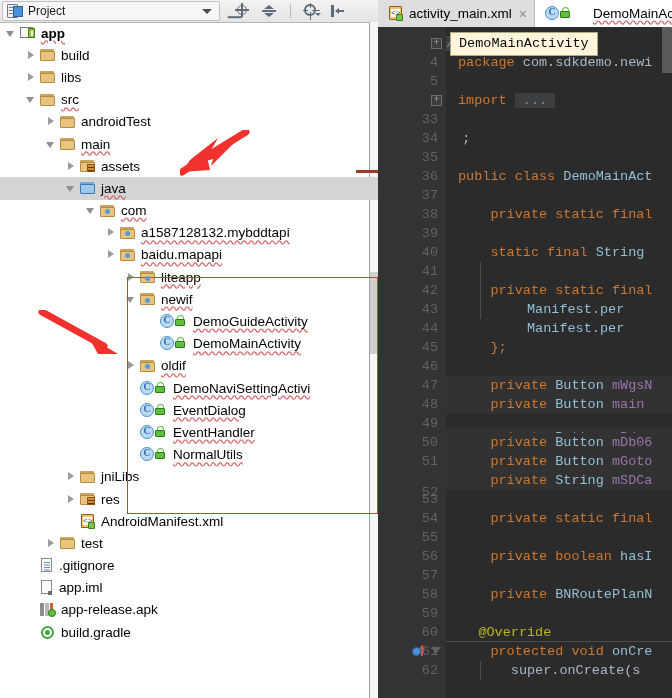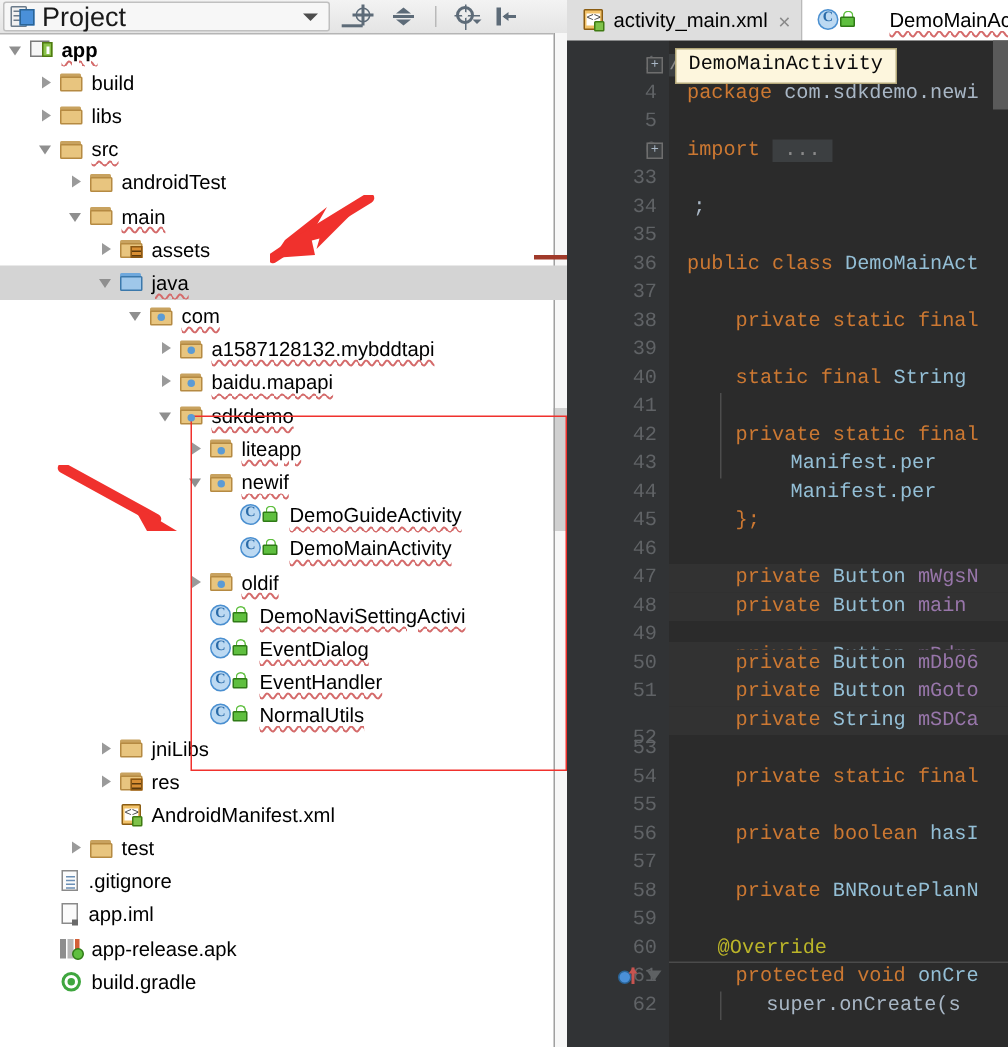--- a/index.html
+++ b/index.html
@@ -43,21 +43,21 @@
   .combo-icon .sheet:after{
     content:"";position:absolute;left:1px;top:2px;width:5px;height:1px;
     box-shadow:0 0 0 0 #6a7a8a,0 3px 0 0 #6a7a8a,0 6px 0 0 #6a7a8a;
     background:#6a7a8a;
   }
   .combo-icon .blue{
     position:absolute;left:6px;top:2px;width:8px;height:9px;
     background:#4a90d9;border:1px solid #2a6496;
   }
   .combo-label{
-    margin-left:6px;color:#1a1a1a;font-size:18px;flex:1;
+    margin-left:6px;color:#1a1a1a;font-size:12px;flex:1;
   }
   .combo-arrow{
     width:0;height:0;margin-right:7px;flex:none;
     border-left:5px solid transparent;border-right:5px solid transparent;
     border-top:5px solid #4d4d4d;
   }
   .toolbar-icons{
     display:flex;align-items:center;margin-left:14px;gap:9px;
   }
   .tb-icon{width:18px;height:18px;position:relative;cursor:default;}
@@ -457,30 +457,20 @@
         </div>
         <div class="row">
           <span style="width: 106px; flex: 0 0 auto;"></span>
           <span class="twisty closed"></span>
           <span class="ico ic-folder ic-pkg">
             <span class="tab"></span>
             <span class="bd"></span>
             <span class="dot"></span>
           </span>
           <span class="lbl squig">baidu.mapapi</span>
-        </div>
-        <div class="row">
-          <span style="width: 106px; flex: 0 0 auto;"></span>
-          <span class="twisty open"></span>
-          <span class="ico ic-folder ic-pkg">
-            <span class="tab"></span>
-            <span class="bd"></span>
-            <span class="dot"></span>
-          </span>
-          <span class="lbl squig">sdkdemo</span>
         </div>
         <div class="row">
           <span style="width: 126px; flex: 0 0 auto;"></span>
           <span class="twisty closed"></span>
           <span class="ico ic-folder ic-pkg">
             <span class="tab"></span>
             <span class="bd"></span>
             <span class="dot"></span>
           </span>
           <span class="lbl squig">liteapp</span>

